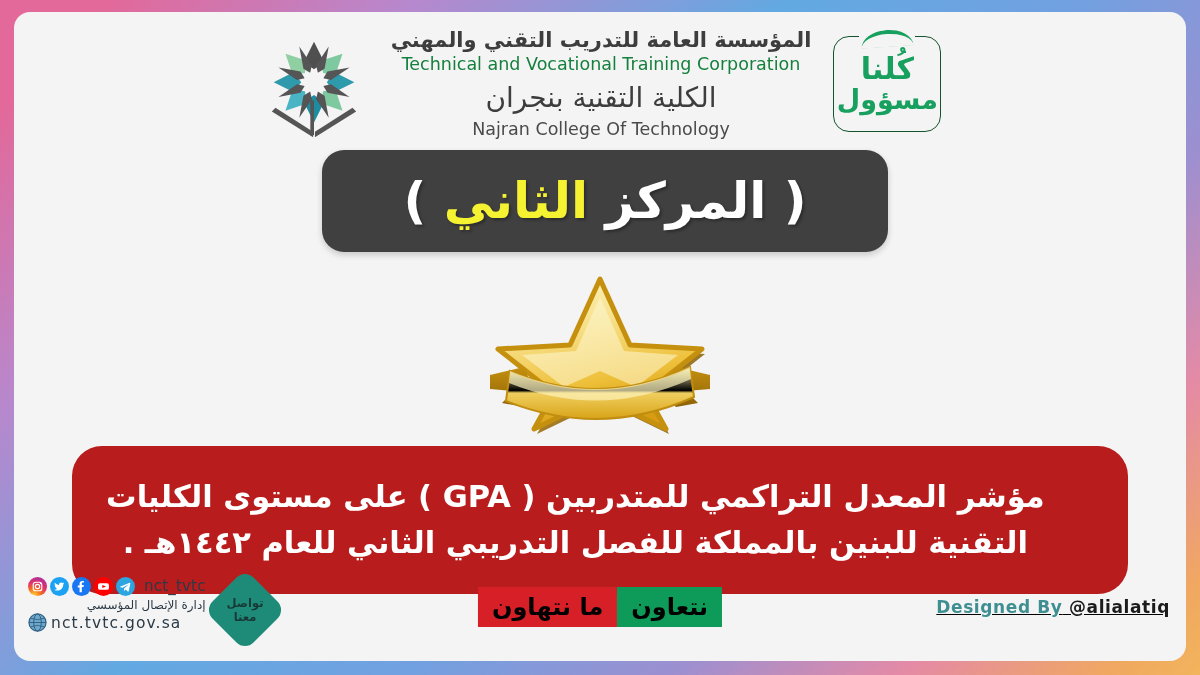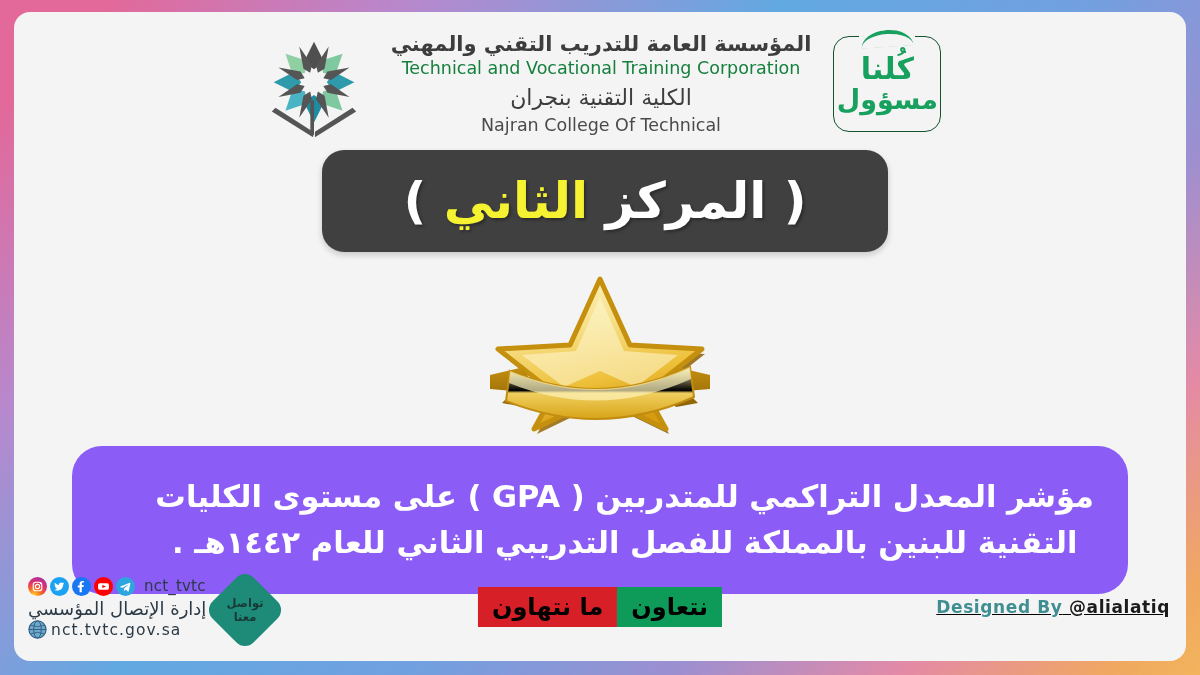--- a/index.html
+++ b/index.html
@@ -81,21 +81,21 @@
     font-size: 27px; font-weight: 700; color: #18a05e;
     line-height: 1.05; margin-top: 2px;
   }
   .org-text {
     text-align: center;
     flex: 0 0 auto;
     padding: 0 4px;
   }
   .org-ar1 { font-size: 21px; font-weight: 700; color: #3d3d3d; line-height: 1.25; }
   .org-en1 { font-size: 17.5px; color: #15803d; line-height: 1.3; direction: ltr; }
-  .org-ar2 { font-size: 22px; color: #3d3d3d; line-height: 1.45; margin-top: 2px; }
+  .org-ar2 { font-size: 28px; color: #3d3d3d; line-height: 1.45; margin-top: 2px; }
   .org-en2 { font-size: 17.5px; color: #4a4a4a; line-height: 1.3; direction: ltr; }
 
   .tvtc-mark { width: 110px; height: 112px; flex: 0 0 auto; }
 
   
   .title-banner {
     position: absolute;
     top: 138px; left: 308px;
     width: 566px; height: 102px;
     background: #404040;
@@ -116,23 +116,23 @@
     top: 252px; left: 0; right: 0;
     height: 176px;
     display: flex; align-items: center; justify-content: center;
   }
 
   
   .main-panel {
     position: absolute;
     left: 58px; right: 58px;
     top: 434px; height: 148px;
-    background: #8b5cf6;
+    background: #b91c1c;
     border-radius: 30px;
-    display: flex; align-items: center; justify-content: flex-start;
+    display: flex; align-items: center; justify-content: flex-end;
     padding: 10px 34px;
   }
   .main-text {
     color: #ffffff;
     font-size: 30.5px;
     font-weight: 700;
     line-height: 1.52;
     text-align: center;
     letter-spacing: 0px;
   }
@@ -153,21 +153,21 @@
     height: 22px;
   }
   .s-ic { width: 19px; height: 19px; display: block; }
   .handle {
     font-size: 15px; color: #2b3a46; margin-left: 6px;
     font-family: "DejaVu Sans", "Liberation Sans", sans-serif;
     letter-spacing: 0.2px;
   }
   .dept-ar {
     direction: rtl;
-    font-size: 18px; color: #2b3a46; margin-top: 1px;
+    font-size: 12px; color: #2b3a46; margin-top: 1px;
     text-align: right; width: 100%;
   }
   .site-row {
     display: flex; align-items: center; gap: 4px; margin-top: 1px;
   }
   .site-url {
     font-size: 15.5px; color: #2b3a46; letter-spacing: 1.1px;
   }
 
   .contact-badge {
@@ -225,21 +225,21 @@
 
       <div class="kulluna">
         <div class="kulluna-l1">كُلنا</div>
         <div class="kulluna-l2">مسؤول</div>
       </div>
 
       <div class="org-text">
         <div class="org-ar1">المؤسسة العامة للتدريب التقني والمهني</div>
         <div class="org-en1">Technical and Vocational Training Corporation</div>
         <div class="org-ar2">الكلية التقنية بنجران</div>
-        <div class="org-en2">Najran College Of Technical</div>
+        <div class="org-en2">Najran College Of Technology</div>
       </div>
 
       <svg class="tvtc-mark" viewBox="0 0 120 120">
         <g transform="translate(60,58)">
 
           <g>
             <g transform="rotate(0)">
                 <path d="M -11 -22 L 0 -44 L 11 -22 L 0 -14 Z" fill="#4f4f4f"></path>
               </g>
             <g transform="rotate(45)">

